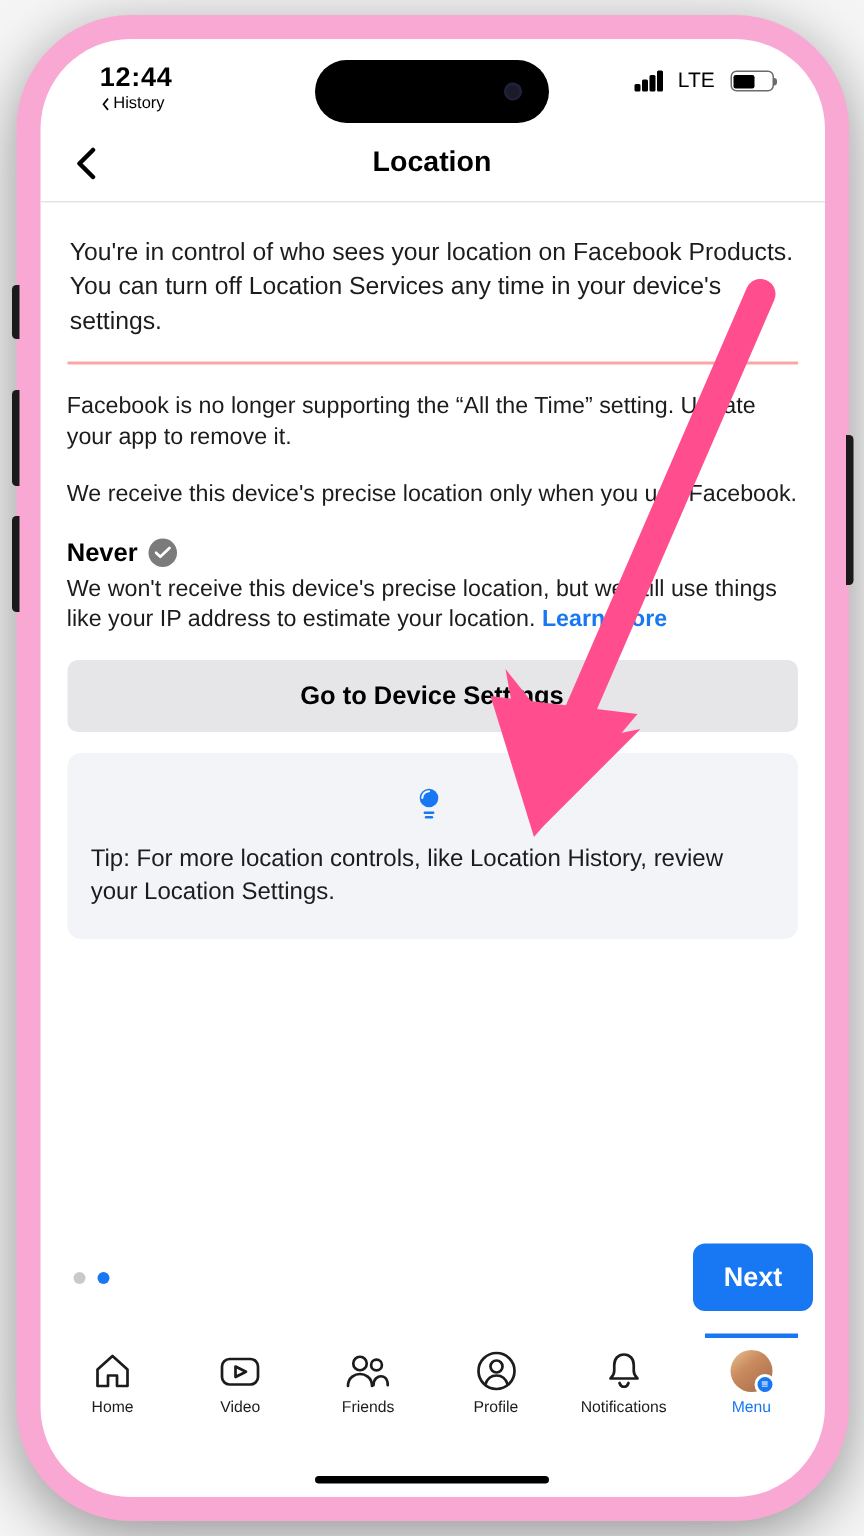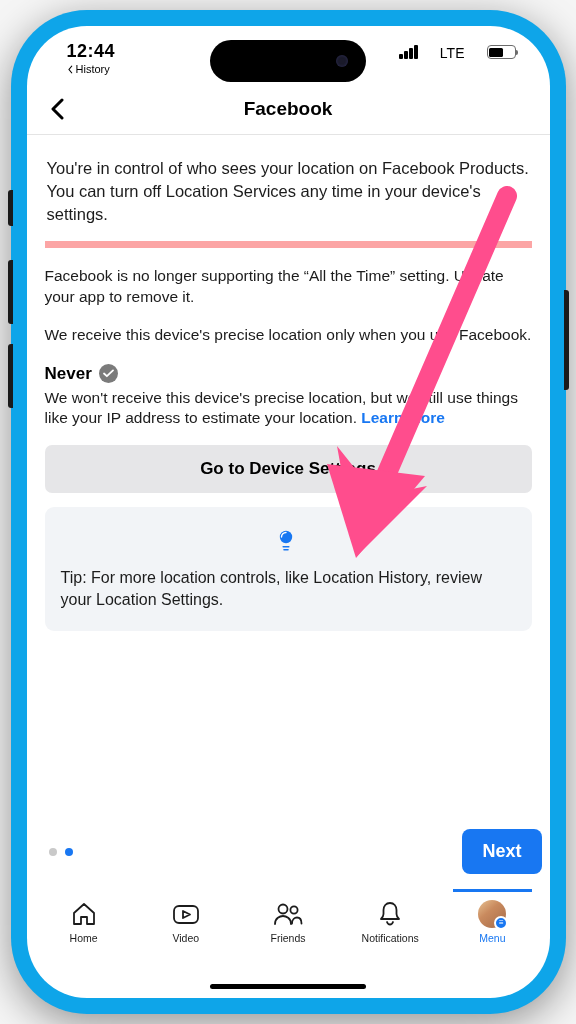--- a/index.html
+++ b/index.html
@@ -1,44 +1,44 @@
 <!DOCTYPE html>
 <html><head>
   <meta charset="utf-8">
   <style>
     * { margin: 0; padding: 0; box-sizing: border-box; font-family: -apple-system, BlinkMacSystemFont, "Helvetica Neue", Arial, sans-serif; -webkit-font-smoothing: antialiased; }
     body { background: #f5f5f5; display: flex; justify-content: center; padding: 10px; }
-    .phone-frame { width: 555px; height: 1004px; background: #0ea5e9; border-radius: 76px; padding: 16px; position: relative; box-shadow: 0 10px 40px rgba(0,0,0,0.4); }
+    .phone-frame { width: 555px; height: 1004px; background: #f9a8d4; border-radius: 76px; padding: 16px; position: relative; box-shadow: 0 10px 40px rgba(0,0,0,0.4); }
     .phone-frame::before, .phone-frame::after { content: ""; position: absolute; left: -2px; background: #2a2a2a; border-radius: 2px 0 0 2px; width: 4px; }
     .btn-left-1 { position: absolute; left: -3px; top: 180px; width: 5px; height: 36px; background: #1a1a1a; border-radius: 3px 0 0 3px; }
     .btn-left-2 { position: absolute; left: -3px; top: 250px; width: 5px; height: 64px; background: #1a1a1a; border-radius: 3px 0 0 3px; }
     .btn-left-3 { position: absolute; left: -3px; top: 334px; width: 5px; height: 64px; background: #1a1a1a; border-radius: 3px 0 0 3px; }
     .btn-right { position: absolute; right: -3px; top: 280px; width: 5px; height: 100px; background: #1a1a1a; border-radius: 0 3px 3px 0; }
     .screen { width: 100%; height: 100%; background: #fff; border-radius: 60px; overflow: hidden; position: relative; display: flex; flex-direction: column; }
     .notch { position: absolute; top: 14px; left: 50%; transform: translateX(-50%); width: 156px; height: 42px; background: #000; border-radius: 24px; z-index: 100; display: flex; align-items: center; justify-content: flex-end; padding-right: 18px; }
     .notch-cam { width: 12px; height: 12px; border-radius: 50%; background: #1a1a2a; box-shadow: inset 0 0 3px rgba(100,100,200,0.3); }
     .status-bar { height: 62px; display: flex; align-items: flex-start; justify-content: space-between; padding: 16px 34px 0 40px; position: relative; z-index: 50; }
     .sb-left { display: flex; flex-direction: column; gap: 1px;}
     .time { font-size: 18px; font-weight: 600; letter-spacing: 0.5px; line-height: 1; }
     .back-safari { font-size: 11px; display: flex; align-items: center; gap: 2px; margin-top: 2px; }
     .back-safari svg { width: 7px; height: 9px; }
-    .sb-right { display: flex; align-items: flex-start; gap: 22px; padding-top: 3px; }
+    .sb-right { display: flex; align-items: flex-end; gap: 10px; padding-top: 3px; }
     .signal-bars { display: flex; align-items: flex-end; gap: 1.5px; }
     .signal-bars div { width: 3.5px; background: #000; border-radius: 1px; }
     .signal-bars div:nth-child(1){height:5px} .signal-bars div:nth-child(2){height:8px} .signal-bars div:nth-child(3){height:11px} .signal-bars div:nth-child(4){height:14px}
     .lte { font-size: 14px; font-weight: 500; }
     .battery { width: 29px; height: 14px; border: 1.5px solid #6b6b6b; border-radius: 4px; position: relative; padding: 1.5px; }
     .battery::after { content:""; position:absolute; right:-3.5px; top:4px; width:2px; height:5px; background:#6b6b6b; border-radius:0 2px 2px 0; }
     .battery-fill { width: 60%; height: 100%; background:#000; border-radius: 1.5px; }
     .header { display: flex; align-items: center; justify-content: center; position: relative; padding: 10px 20px 14px 20px; border-bottom: 1px solid #e4e4e4; }
     .back-chev { position: absolute; left: 18px; top: 6px; padding: 4px; }
     .back-chev svg { width: 18px; height: 22px; }
     .header-title { font-size: 19px; font-weight: 700; }
     .content { flex: 1; overflow: hidden; padding: 0 18px; }
-    .intro { padding: 22px 2px 16px 2px; border-bottom: 7px solid #fca5a5; font-size: 16.5px; line-height: 1.38; color: #1c1c1c; }
+    .intro { padding: 22px 2px 16px 2px; border-bottom: 2px solid #fca5a5; font-size: 16.5px; line-height: 1.38; color: #1c1c1c; }
     .section { padding-top: 18px; }
     .sec-title-row { display: flex; align-items: center; gap: 7px; margin-bottom: 4px; }
     .sec-title { font-size: 17px; font-weight: 700; color:#000; }
     .check-badge { width: 19px; height: 19px; border-radius: 50%; background: #7b7b7b; display:flex; align-items:center; justify-content:center; }
     .check-badge svg { width:11px; height:9px; }
     .sec-desc { font-size: 15.5px; line-height: 1.32; color:#1c1c1c; }
     .learn-more { color: #1877f2; font-weight: 600; font-size: 15.5px; }
     .device-btn { width: 100%; margin-top: 16px; padding: 14px; background: #e6e6e8; border: none; border-radius: 7px; font-size: 17px; font-weight: 600; color:#000; }
     .tip-box { margin-top: 14px; padding: 20px 20px 20px 16px; background: #f2f4f7; border-radius: 9px; display: flex; gap: 14px; flex-direction: column; }
     .tip-icon-wrap { padding-top: 2px; }
@@ -97,21 +97,21 @@
           </div>
       </div>
     </div>
 
     <div class="header">
       <div class="back-chev">
         <svg viewBox="0 0 18 22">
             <path d="M13 2 L4 11 L13 20" fill="none" stroke="#000" stroke-width="3" stroke-linecap="round" stroke-linejoin="round"></path>
           </svg>
       </div>
-      <div class="header-title">Facebook</div>
+      <div class="header-title">Location</div>
     </div>
 
     <div class="content">
       <div class="intro">You're in control of who sees your location on Facebook Products. You can turn off Location Services any time in your device's settings.</div>
 
       <div class="section">
         <div class="sec-desc">Facebook is no longer supporting the “All the Time” setting. Update your app to remove it.</div>
       </div>
 
       <div class="section">
@@ -181,20 +181,30 @@
               <circle cx="11" cy="8" r="4.5" fill="none" stroke="#1c1c1c" stroke-width="1.8"></circle>
               <circle cx="22" cy="9" r="3.6" fill="none" stroke="#1c1c1c" stroke-width="1.8"></circle>
               <path d="M3 23 C3 17 8 15 11 15 C14 15 19 17 19 23" fill="none" stroke="#1c1c1c" stroke-width="1.8" stroke-linecap="round"></path>
               <path d="M20 22.5 C20 18 23 16.5 25 16.5 C27 16.5 29.5 18 29.5 22.5" fill="none" stroke="#1c1c1c" stroke-width="1.8" stroke-linecap="round"></path>
             </svg>
         </div>
         <div class="nav-label">Friends</div>
       </div>
       <div class="nav-item">
         <div class="nav-icon">
+          <svg width="28" height="28" viewBox="0 0 28 28">
+              <circle cx="14" cy="14" r="12" fill="none" stroke="#1c1c1c" stroke-width="1.8"></circle>
+              <circle cx="14" cy="11" r="4" fill="none" stroke="#1c1c1c" stroke-width="1.8"></circle>
+              <path d="M6.5 23 C8 18.5 11 17 14 17 C17 17 20 18.5 21.5 23" fill="none" stroke="#1c1c1c" stroke-width="1.8"></path>
+            </svg>
+        </div>
+        <div class="nav-label">Profile</div>
+      </div>
+      <div class="nav-item">
+        <div class="nav-icon">
           <svg width="26" height="28" viewBox="0 0 26 28">
               <path d="M13 3 C9 3 6.5 6 6.5 10 V14 C6.5 16 5 18 4 19 H22 C21 18 19.5 16 19.5 14 V10 C19.5 6 17 3 13 3 Z" fill="none" stroke="#1c1c1c" stroke-width="1.8" stroke-linejoin="round"></path>
               <path d="M10 22 C10.5 23.5 11.6 24.5 13 24.5 C14.4 24.5 15.5 23.5 16 22" fill="none" stroke="#1c1c1c" stroke-width="1.8" stroke-linecap="round"></path>
             </svg>
         </div>
         <div class="nav-label">Notifications</div>
       </div>
       <div class="nav-item active">
         <div class="active-line"></div>
         <div class="nav-icon">

